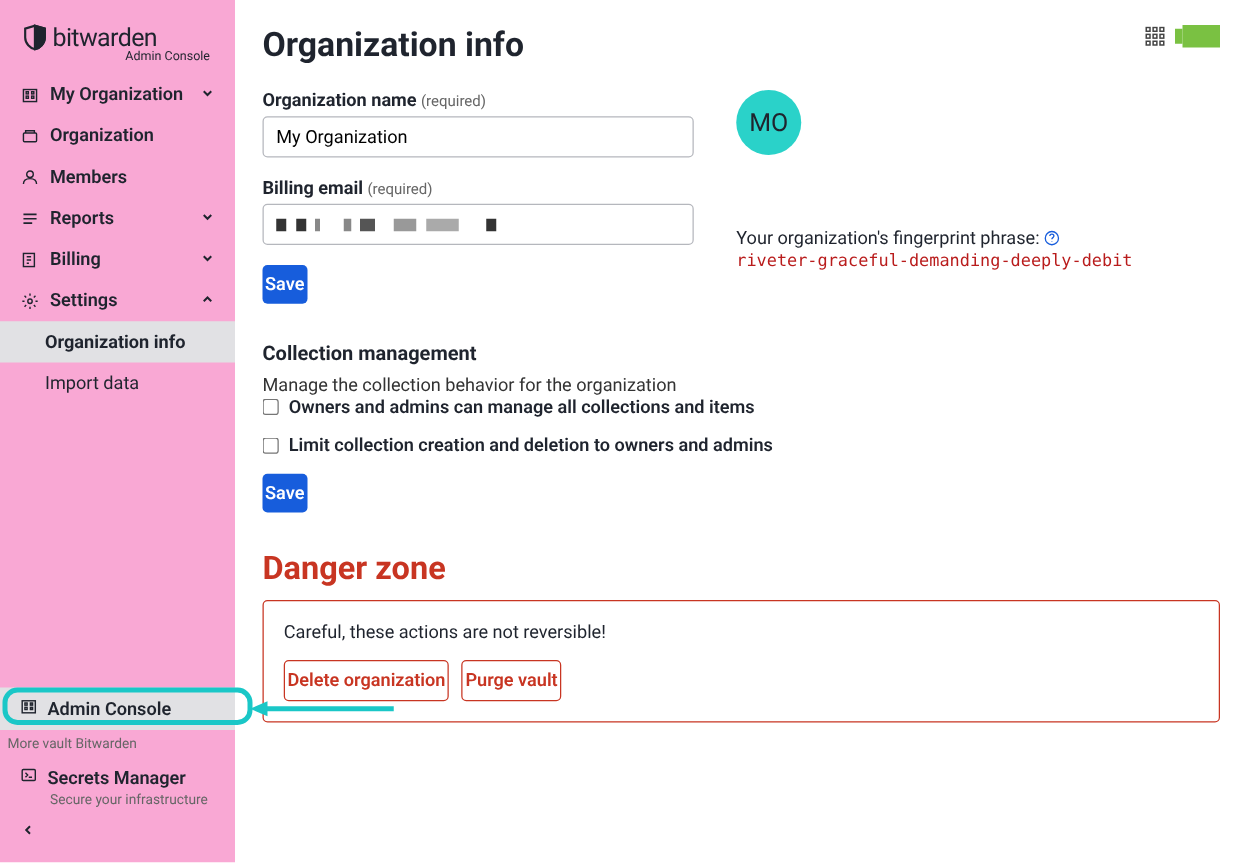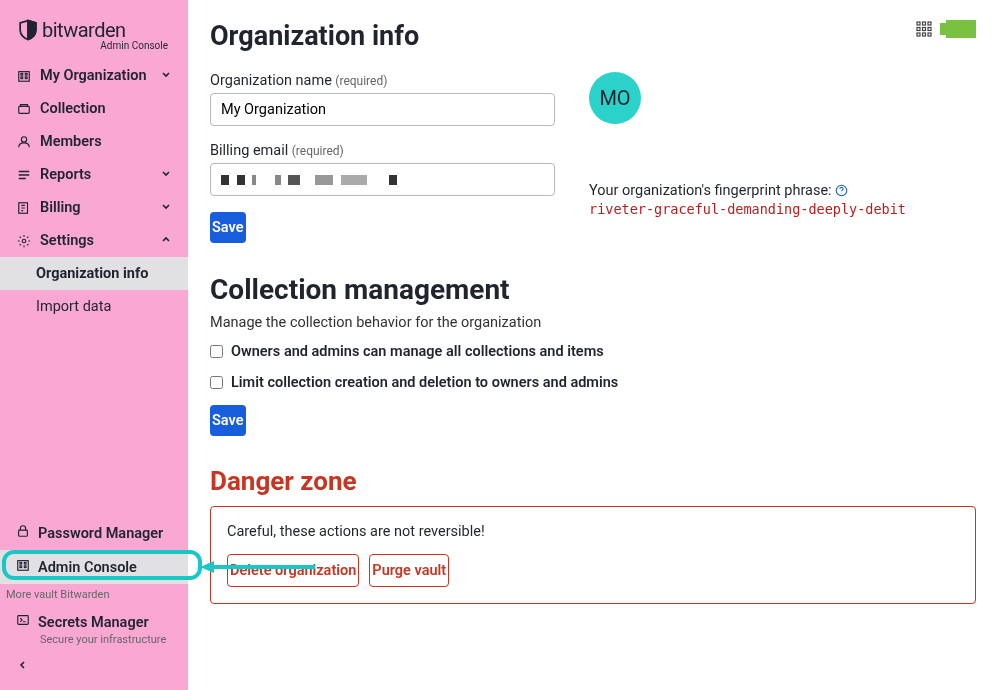--- a/index.html
+++ b/index.html
@@ -24,37 +24,37 @@
 .more-label { font-size: 11px; color: #666; padding: 4px 6px; }
 .collapse-btn { padding: 6px 16px; cursor: pointer; }
 .highlight-box { position: absolute; left: 2px; top: 550px; width: 200px; height: 30px; border: 4px solid #1ac7c7; border-radius: 12px; pointer-events: none; z-index: 10; }
 .arrow-overlay { position: absolute; left: 200px; top: 557px; z-index: 11; pointer-events: none; }
 .main { flex: 1; padding: 20px 22px; overflow-y: auto; position: relative; }
 .topbar { position: absolute; top: 20px; right: 22px; display: flex; gap: 14px; align-items: center; }
 .topbar .appsicon { width: 16px; height: 16px; cursor: pointer; }
 .topbar .avatar-sq { width: 30px; height: 18px; background: #7ac142; cursor: pointer; position: relative; }
 .topbar .avatar-sq::before { content:''; position:absolute; left:-6px; top:3px; width:6px; height:12px; background:#7ac142; }
 h1 { font-size: 27px; font-weight: 700; margin-bottom: 20px; }
-h2 { font-size: 28px; font-weight: 700; margin: 30px 0 8px 0; }
+h2 { font-size: 16px; font-weight: 700; margin: 30px 0 8px 0; }
 h2.danger { color: #c83522; font-size: 26px; }
 .form-row { display: flex; gap: 20px; align-items: flex-start; }
 .form-col { flex: 0 0 345px; }
 .side-col { flex: 1; padding-left: 14px; }
 .field { margin-bottom: 16px; }
-.field-label { font-size: 14.5px; font-weight: 400; margin-bottom: 4px; display: inline-block; }
+.field-label { font-size: 14.5px; font-weight: 700; margin-bottom: 4px; display: inline-block; }
 .field-req { font-size: 12px; color: #666; font-weight: 400; }
 .text-input { width: 100%; padding: 7px 10px; border: 1px solid #b5b7bd; border-radius: 4px; font-size: 14.5px; font-family: inherit; }
 .btn { display: inline-block; padding: 7px 2px; border-radius: 4px; font-size: 14.5px; font-weight: 600; cursor: pointer; border: none; font-family: inherit; }
 .btn-primary { background: #175ddc; color: #fff; }
 .btn-outline-danger { background: #fff; color: #c83522; border: 1px solid #c83522; }
 .avatar-circle { width: 52px; height: 52px; border-radius: 50%; background: #2ad2c9; color: #1f242e; display: flex; align-items: center; justify-content: center; font-size: 20px; font-weight: 400; }
 .fingerprint-label { font-size: 14.5px; margin-top: 58px; }
 .fingerprint-label .help { color: #175ddc; cursor: pointer; }
 .fingerprint-value { font-family: "SFMono-Regular", Consolas, monospace; color: #b91c1c; font-size: 13.5px; margin-top: 2px; }
-.subtext { font-size: 14.5px; color: #333; margin-bottom: 12px; }
+.subtext { font-size: 14.5px; color: #333; }
 .checkbox-row { display: flex; align-items: center; gap: 8px; margin-bottom: 14px; }
 .checkbox-row label { font-size: 14.5px; font-weight: 600; }
 .danger-box { border: 1px solid #c83522; border-radius: 4px; padding: 16px; margin-top: 10px; }
 .danger-box p { margin-bottom: 14px; font-size: 14.5px; }
 .btn-row { display: flex; gap: 10px; }
 .redacted { display:inline-block; height:10px; background:#999; vertical-align:middle; margin-right:4px; }
 </style>
 </head>
 <body>
 
@@ -90,21 +90,21 @@
             </svg>
         </span>
       </div>
       <div class="nav-item top-level">
         <span class="icon">
           <svg width="14" height="14" viewBox="0 0 16 16" fill="none" stroke="currentColor" stroke-width="1.3">
               <rect x="2" y="5" width="12" height="8" rx="1"></rect>
               <path d="M4 5 V3 H12 V5"></path>
             </svg>
         </span>
-        <span>Collection</span>
+        <span>Organization</span>
       </div>
       <div class="nav-item top-level">
         <span class="icon">
           <svg width="14" height="14" viewBox="0 0 16 16" fill="none" stroke="currentColor" stroke-width="1.3">
               <circle cx="8" cy="5" r="3"></circle>
               <path d="M2 14 C2 10 5 9 8 9 C11 9 14 10 14 14"></path>
             </svg>
         </span>
         <span>Members</span>
       </div>
@@ -147,29 +147,20 @@
           <svg width="12" height="12" viewBox="0 0 12 12" fill="none" stroke="currentColor" stroke-width="1.6">
               <path d="M3 8 L6 5 L9 8"></path>
             </svg>
         </span>
       </div>
       <div class="nav-sub active">Organization info</div>
       <div class="nav-sub">Import data</div>
     </nav>
 
     <div class="bottom-area">
-      <div class="switcher-item">
-        <span class="icon">
-          <svg width="14" height="14" viewBox="0 0 16 16" fill="none" stroke="currentColor" stroke-width="1.3">
-              <rect x="3" y="7" width="10" height="7" rx="1"></rect>
-              <path d="M5 7 V5 C5 3 6 2 8 2 C10 2 11 3 11 5 V7"></path>
-            </svg>
-        </span>
-        <span>Password Manager</span>
-      </div>
       <div class="switcher-item active">
         <span class="icon">
           <svg width="14" height="14" viewBox="0 0 16 16" fill="none" stroke="currentColor" stroke-width="1.3">
               <rect x="2" y="3" width="12" height="11"></rect>
               <rect x="4.5" y="5" width="2" height="2"></rect>
               <rect x="9.5" y="5" width="2" height="2"></rect>
               <rect x="4.5" y="9" width="2" height="2"></rect>
               <rect x="9.5" y="9" width="2" height="2"></rect>
             </svg>
         </span>

